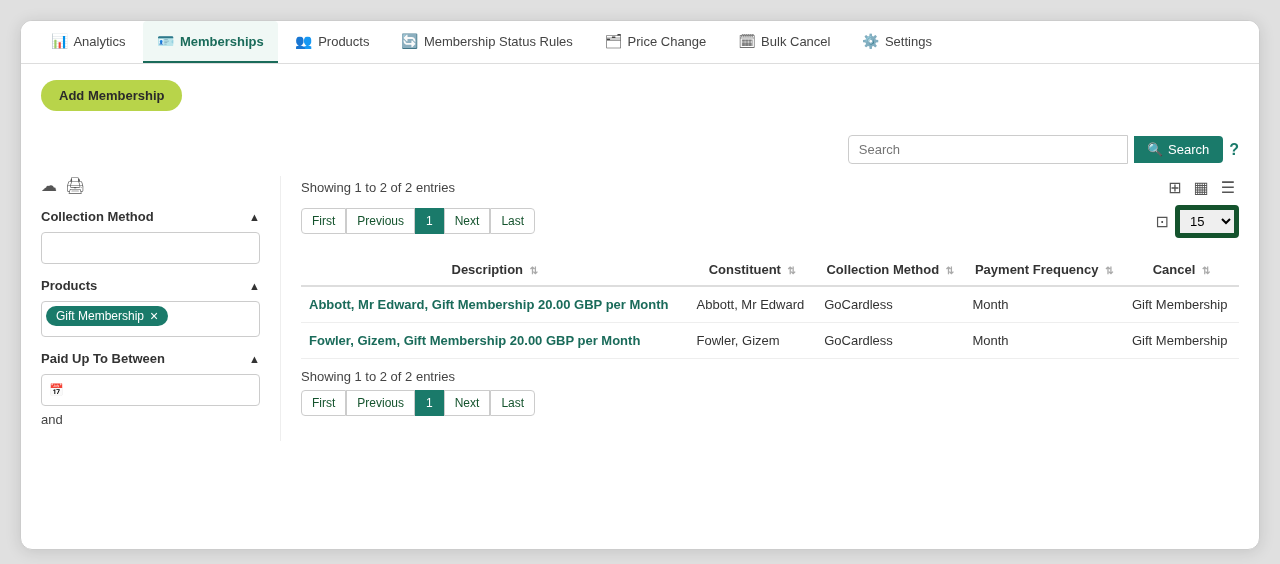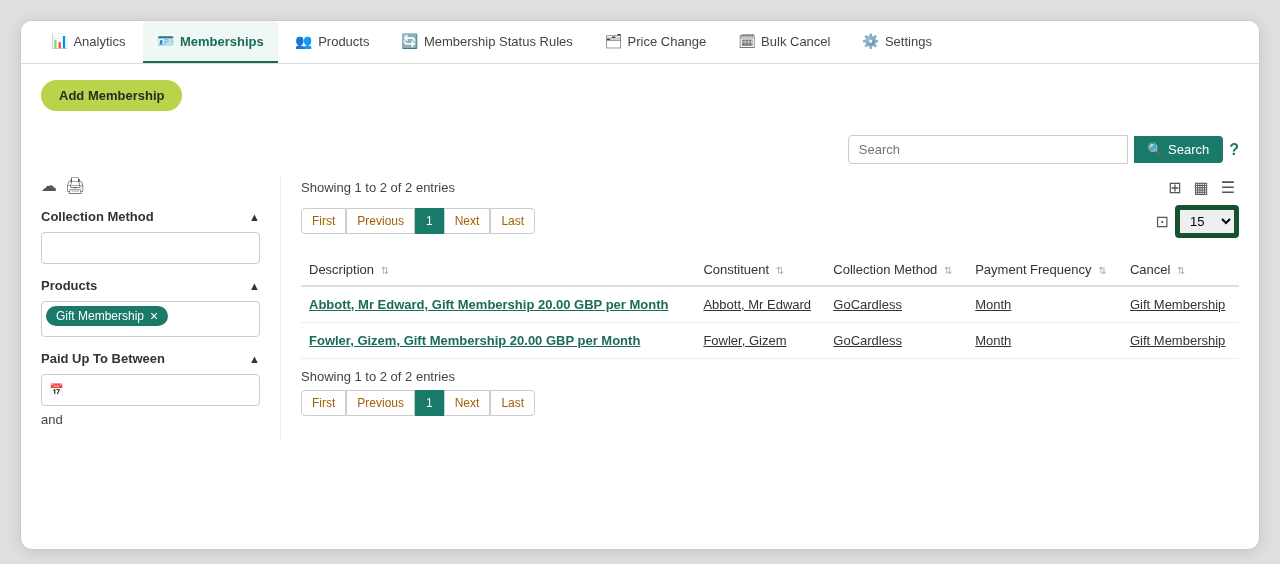--- a/index.html
+++ b/index.html
@@ -210,21 +210,21 @@
       display: flex;
       gap: 0;
       margin-bottom: 10px;
     }
     .page-btn {
       border: 1px solid #ccc;
       background: #fff;
       padding: 5px 10px;
       cursor: pointer;
       font-size: 12px;
-      color: #a16207;
+      color: #14532d;
     }
     .page-btn.active {
       background: #1a7a6a;
       color: #fff;
       border-color: #1a7a6a;
     }
     .page-btn:first-child { border-radius: 4px 0 0 4px; }
     .page-btn:last-child { border-radius: 0 4px 4px 0; }
     
     .per-page-row {
@@ -240,39 +240,38 @@
       padding: 3px 6px;
       font-size: 13px;
     }
     
     .data-table {
       width: 100%;
       border-collapse: collapse;
       font-size: 13px;
     }
     .data-table th {
-      text-align: left;
+      text-align: center;
       padding: 8px 8px;
       border-bottom: 2px solid #ddd;
-      font-weight: normal;
+      font-weight: bold;
       color: #333;
       white-space: nowrap;
       margin-top: 16px;
     }
     .data-table th .sort-icon {
       color: #aaa;
       font-size: 10px;
       margin-left: 3px;
     }
     .data-table td {
       padding: 10px 8px;
       border-bottom: 1px solid #eee;
       color: #333;
       vertical-align: top;
-      text-decoration: underline;
     }
     .data-table td.link-cell {
       color: #1a6b5a;
       font-weight: bold;
       cursor: pointer;
     }
     .entries-bottom {
       font-size: 13px;
       color: #444;
       margin-bottom: 6px;

